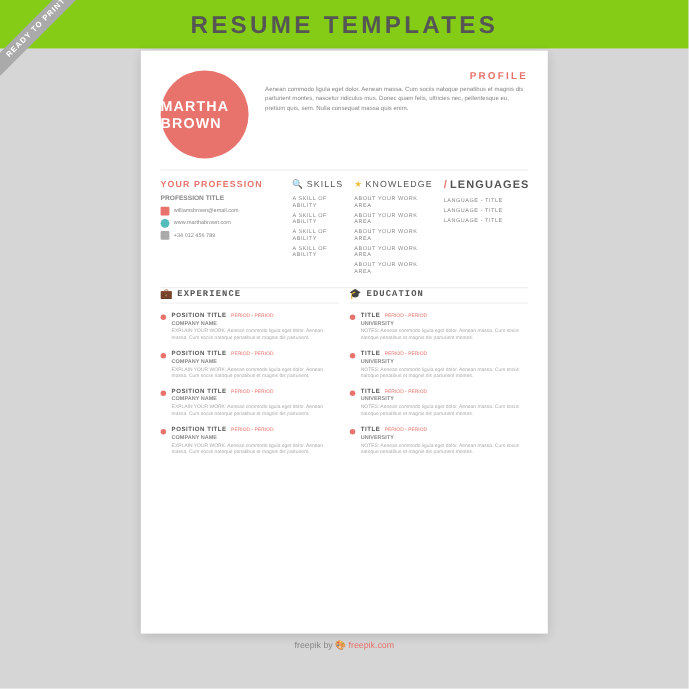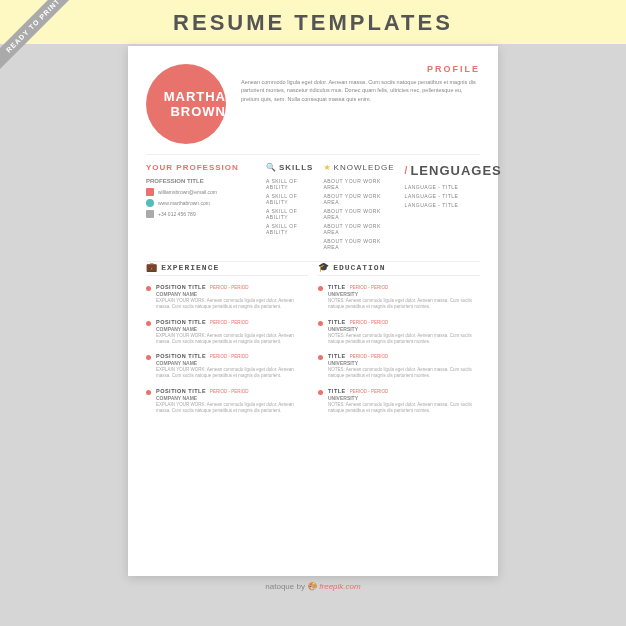--- a/index.html
+++ b/index.html
@@ -13,21 +13,21 @@
       align-items: center;
       position: relative;
       overflow: hidden;
     }
 
     
     .page-header {
       width: 100%;
       text-align: center;
       padding: 10px 0 8px;
-      background: #fef9c3;
+      background: #84cc16;
     }
     .page-title {
       font-size: 22px;
       font-weight: bold;
       letter-spacing: 3px;
       color: #555;
       text-transform: uppercase;
     }
 
     
@@ -74,21 +74,21 @@
       align-items: flex-start;
     }
 
     .avatar-circle {
       width: 80px;
       height: 80px;
       background-color: #e8736c;
       border-radius: 50%;
       display: flex;
       flex-direction: column;
-      align-items: flex-end;
+      align-items: flex-start;
       justify-content: center;
       flex-shrink: 0;
       margin-right: 15px;
     }
     .avatar-name-first {
       color: white;
       font-size: 13px;
       font-weight: bold;
       letter-spacing: 1px;
       text-transform: uppercase;
@@ -177,21 +177,21 @@
       align-items: center;
       gap: 3px;
       margin-bottom: 6px;
     }
     .skills-icon {
       color: #888;
       font-size: 8px;
     }
     .skills-title {
       font-size: 8px;
-      font-weight: bold;
+      font-weight: normal;
       letter-spacing: 1px;
       text-transform: uppercase;
       color: #555;
     }
     .skill-item {
       font-size: 5px;
       color: #888;
       margin-bottom: 3px;
       text-transform: uppercase;
       letter-spacing: 0.5px;
@@ -233,21 +233,21 @@
       align-items: center;
       gap: 3px;
       margin-bottom: 6px;
     }
     .slash-icon {
       color: #e8736c;
       font-size: 10px;
       font-weight: bold;
     }
     .languages-title {
-      font-size: 13px;
+      font-size: 10px;
       font-weight: bold;
       letter-spacing: 1px;
       text-transform: uppercase;
       color: #555;
     }
     .language-item {
       font-size: 5px;
       color: #888;
       margin-bottom: 3px;
       text-transform: uppercase;
@@ -339,21 +339,20 @@
     
     .page-footer {
       width: 100%;
       text-align: center;
       padding: 6px 0 4px;
       font-size: 8px;
       color: #888;
     }
     .footer-brand {
       color: #e8736c;
-      font-style: italic;
     }
   </style>
 </head>
 <body>
 
 <div class="ribbon">
   <div class="ribbon-inner">READY TO PRINT</div>
 </div>
 
 <div class="page-header">
@@ -543,15 +542,15 @@
         </div>
       </div>
 
     </div>
 
   </div>
 
 </div>
 
 <div class="page-footer">
-  <span>natoque by</span>
+  <span>freepik by</span>
   <span class="footer-brand">🎨 freepik.com</span>
 </div>
 
 </body></html>

